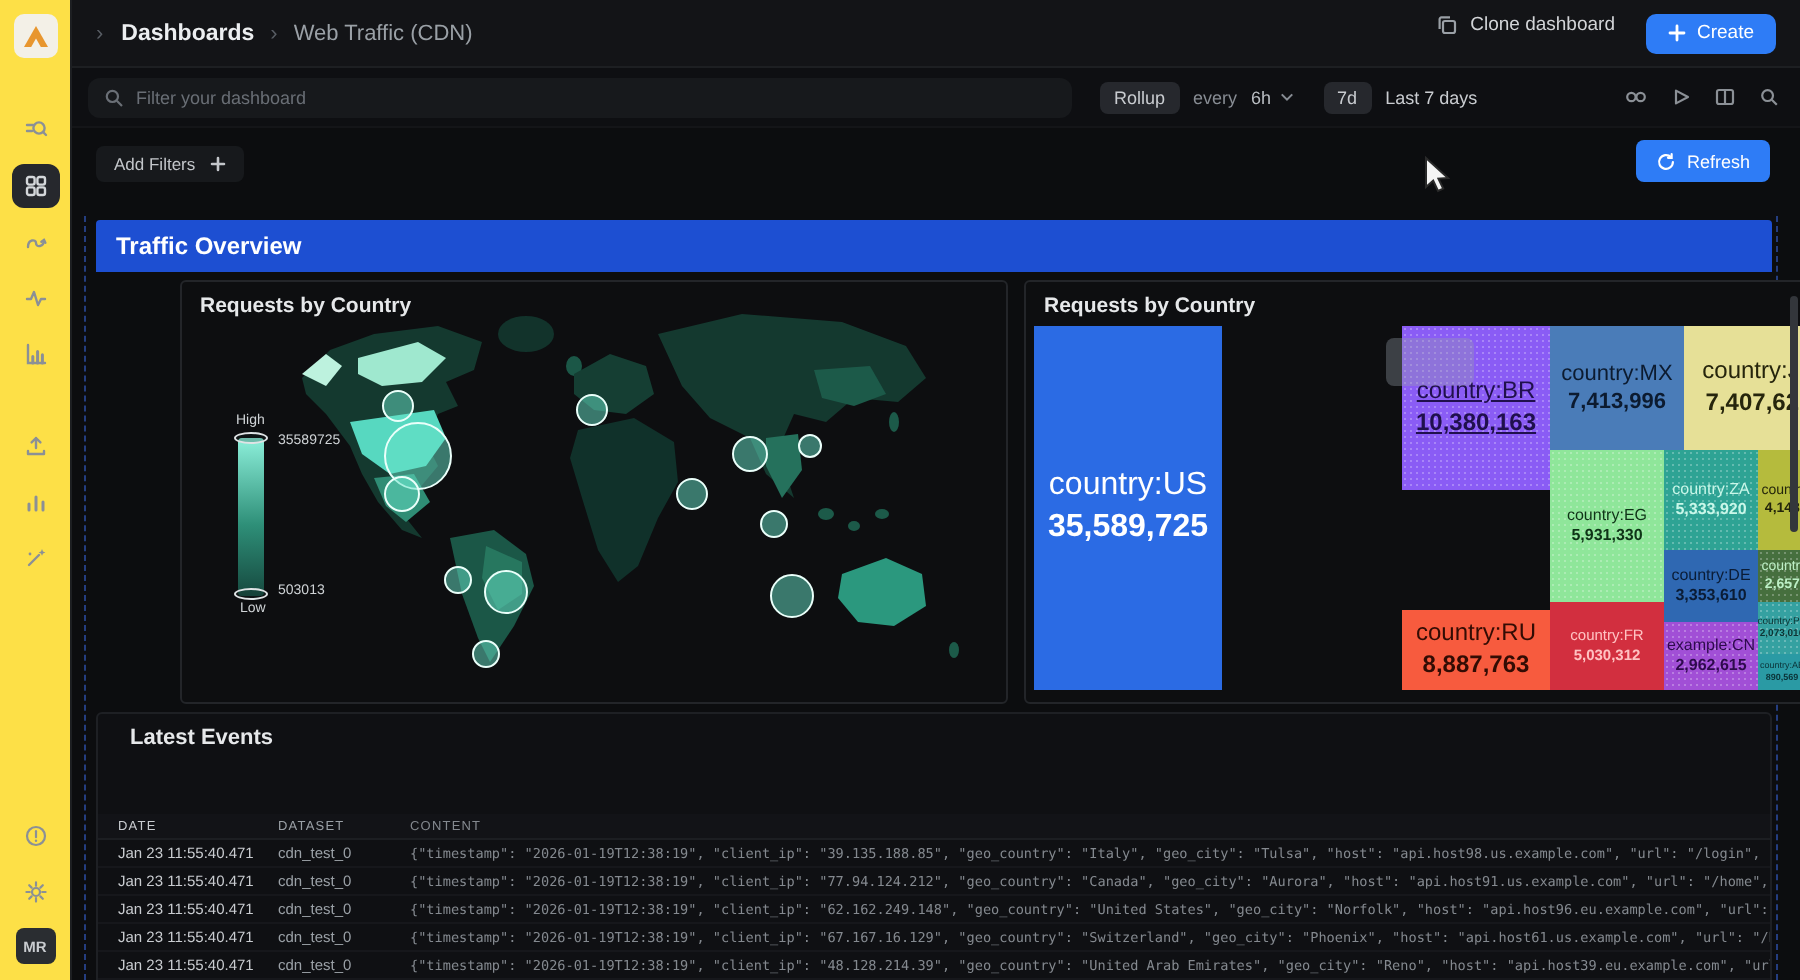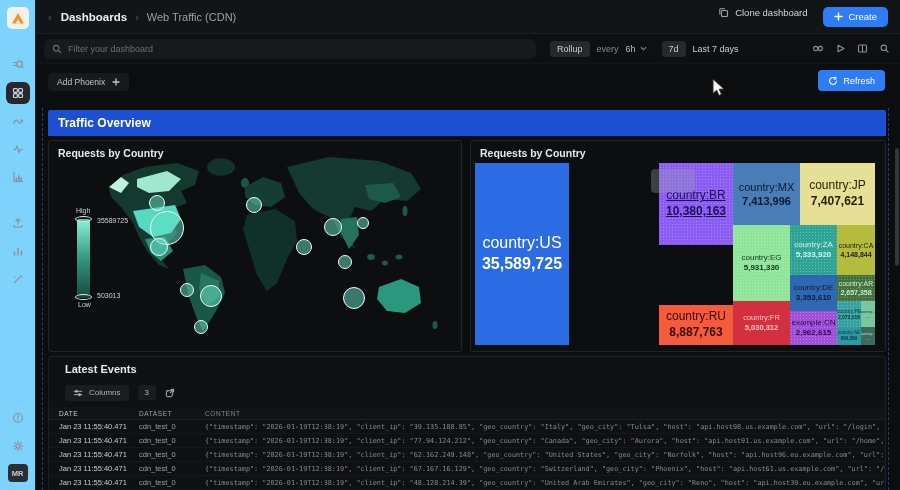--- a/index.html
+++ b/index.html
@@ -1,21 +1,21 @@
 <!DOCTYPE html>
 <html><head>
 <meta charset="utf-8">
 <style>
   * { margin:0; padding:0; box-sizing:border-box; }
   html,body { width:900px; height:490px; overflow:hidden; }
   body { background:#0c0d0f; font-family:"Liberation Sans",sans-serif; color:#d7d9dc; position:relative; }
   svg { display:block; }
 
   
-  .sidebar { position:absolute; left:0; top:0; width:36px; height:490px; background:#7dd3fc; border-right:1px solid #1d1f22; display:flex; flex-direction:column; align-items:center; padding-top:7px; z-index:6; }
+  .sidebar { position:absolute; left:0; top:0; width:36px; height:490px; background:#fde047; border-right:1px solid #1d1f22; display:flex; flex-direction:column; align-items:center; padding-top:7px; z-index:6; }
   .logo { width:22px; height:22px; background:#f3f0e7; border-radius:5px; display:flex; align-items:center; justify-content:center; margin-bottom:22px; cursor:pointer; }
   .nav-icon { width:24px; height:22px; display:flex; align-items:center; justify-content:center; margin:3px 0; border-radius:6px; color:#8b9096; cursor:pointer; }
   .nav-icon.active { background:#26282d; color:#d4d7da; }
   .nav-gap { height:18px; }
   .spacer { flex:1; }
   .avatar { width:20px; height:18px; background:#2a2d31; border-radius:4px; font-size:7.5px; font-weight:bold; color:#c9ccd0; display:flex; align-items:center; justify-content:center; margin:4px 0 8px; cursor:pointer; }
 
   
   .topbar { position:absolute; left:36px; top:0; right:0; height:34px; background:#131417; border-bottom:1px solid #1d1f22; display:flex; align-items:center; padding:0 12px; z-index:5; }
   .crumb-chev { color:#585d64; font-size:11px; margin-right:9px; }
@@ -41,21 +41,21 @@
   
   .action-row { position:absolute; left:36px; top:64px; right:0; height:36px; z-index:3; }
   .add-filters { position:absolute; left:12px; top:9px; height:18px; background:#17191c; border:none; border-radius:4px; display:flex; align-items:center; gap:7px; padding:0 9px; font-size:8.5px; color:#c3c6ca; cursor:pointer; }
   .refresh-btn { position:absolute; right:15px; top:6px; height:21px; background:#2e7cf6; border:none; border-radius:4px; color:#fff; font-size:9px; display:flex; align-items:center; gap:5px; padding:0 10px; cursor:pointer; }
 
   
   .guide { position:absolute; top:108px; bottom:0; width:0; border-left:1px dashed rgba(59,110,240,.5); z-index:1; }
   .guide.g-left { left:42px; } .guide.g-right { left:888px; }
   .band { position:absolute; left:48px; top:110px; width:838px; height:26px; background:#1d4fd2; color:#fff; font-weight:bold; font-size:12px; display:flex; align-items:center; padding-left:10px; border-radius:2px 2px 0 0; z-index:2; }
 
-  .panel { position:absolute; top:140px; height:212px; background:#0d0e10; border:1px solid #232529; border-radius:3px; overflow:hidden; z-index:2; }
+  .panel { position:absolute; top:140px; height:212px; background:#0d0e10; border:1px solid #232529; border-radius:3px; overflow:hidden; z-index:2;margin-left:42px; }
   .panel.p-map { left:48px; width:414px; }
   .panel.p-tree { left:470px; width:416px; }
   .panel-title { position:absolute; left:9px; top:6px; font-size:10.5px; font-weight:bold; color:#e6e8ea; z-index:4; }
 
   .map-svg { position:absolute; inset:0; }
   .bubble { position:absolute; border-radius:50%; background:rgba(104,226,199,.5); border:1.5px solid #eafffa; z-index:3; cursor:pointer; }
 
   .legend { position:absolute; left:0; top:0; z-index:4; font-size:7px; color:#cfd3d6; }
   .lg-high { position:absolute; left:27px; top:66px; }
   .lg-low  { position:absolute; left:29px; top:160px; }
@@ -229,21 +229,21 @@
         <svg width="11" height="11" viewBox="0 0 11 11" fill="none" stroke="currentColor" stroke-width="1.1">
           <circle cx="4.8" cy="4.8" r="2.7"></circle>
           <path d="M6.9,6.9 L9.4,9.4"></path>
         </svg>
       </span>
   </div>
 </div>
 
 <div class="action-row">
   <button class="add-filters">
-    <span>Add Phoenix</span>
+    <span>Add Filters</span>
     <svg width="8" height="8" viewBox="0 0 8 8" stroke="#c3c6ca" stroke-width="1.3" stroke-linecap="round">
         <path d="M4,1 V7 M1,4 H7"></path>
       </svg>
   </button>
   <button class="refresh-btn">
     <svg width="10" height="10" viewBox="0 0 11 11" fill="none" stroke="#fff" stroke-width="1.2" stroke-linecap="round">
         <path d="M9.3,5.5 a3.8,3.8 0 1 1 -1.1,-2.7"></path>
         <path d="M8.6,1.2 V3.2 H6.6"></path>
       </svg>
     <span>Refresh</span>
@@ -371,37 +371,20 @@
       </div>
       <div class="tm-cell" style="left: 386px; top: 164px; width: 14px; height: 18px; background-color: rgb(58, 107, 94); color: rgb(188, 220, 207); font-size: 4px;">
         <span>country:…</span>
         <span class="v">…</span>
       </div>
     </div>
 </section>
 
 <section class="events">
   <span class="events-title">Latest Events</span>
-  <div class="ev-toolbar">
-    <span class="columns-chip">
-      <svg width="10" height="10" viewBox="0 0 12 12" fill="none" stroke="#aeb2b7" stroke-width="1.1" stroke-linecap="round">
-          <path d="M1.5,4 H10.5 M1.5,8 H10.5"></path>
-          <circle cx="4.2" cy="4" r="1.3" fill="#aeb2b7"></circle>
-          <circle cx="7.8" cy="8" r="1.3" fill="#aeb2b7"></circle>
-        </svg>
-      <span>Columns</span>
-    </span>
-    <span class="count-chip">3</span>
-    <span class="open-icon">
-      <svg width="10" height="10" viewBox="0 0 11 11" fill="none" stroke="#aeb2b7" stroke-width="1.1" stroke-linecap="round">
-          <rect x="1.5" y="3" width="6.5" height="6.5" rx="1"></rect>
-          <path d="M6.5,1.5 H9.5 V4.5 M9.5,1.5 L5.8,5.2"></path>
-        </svg>
-    </span>
-  </div>
   <div class="ev-table">
     <div class="ev-head">
       <span class="c-date">DATE</span>
       <span class="c-ds">DATASET</span>
       <span class="c-content" style="font-family:'Liberation Sans',sans-serif;font-size:6.5px;">CONTENT</span>
     </div>
     <div>
         <div class="ev-row">
           <span class="c-date">Jan 23 11:55:40.471</span>
           <span class="c-ds">cdn_test_0</span>

